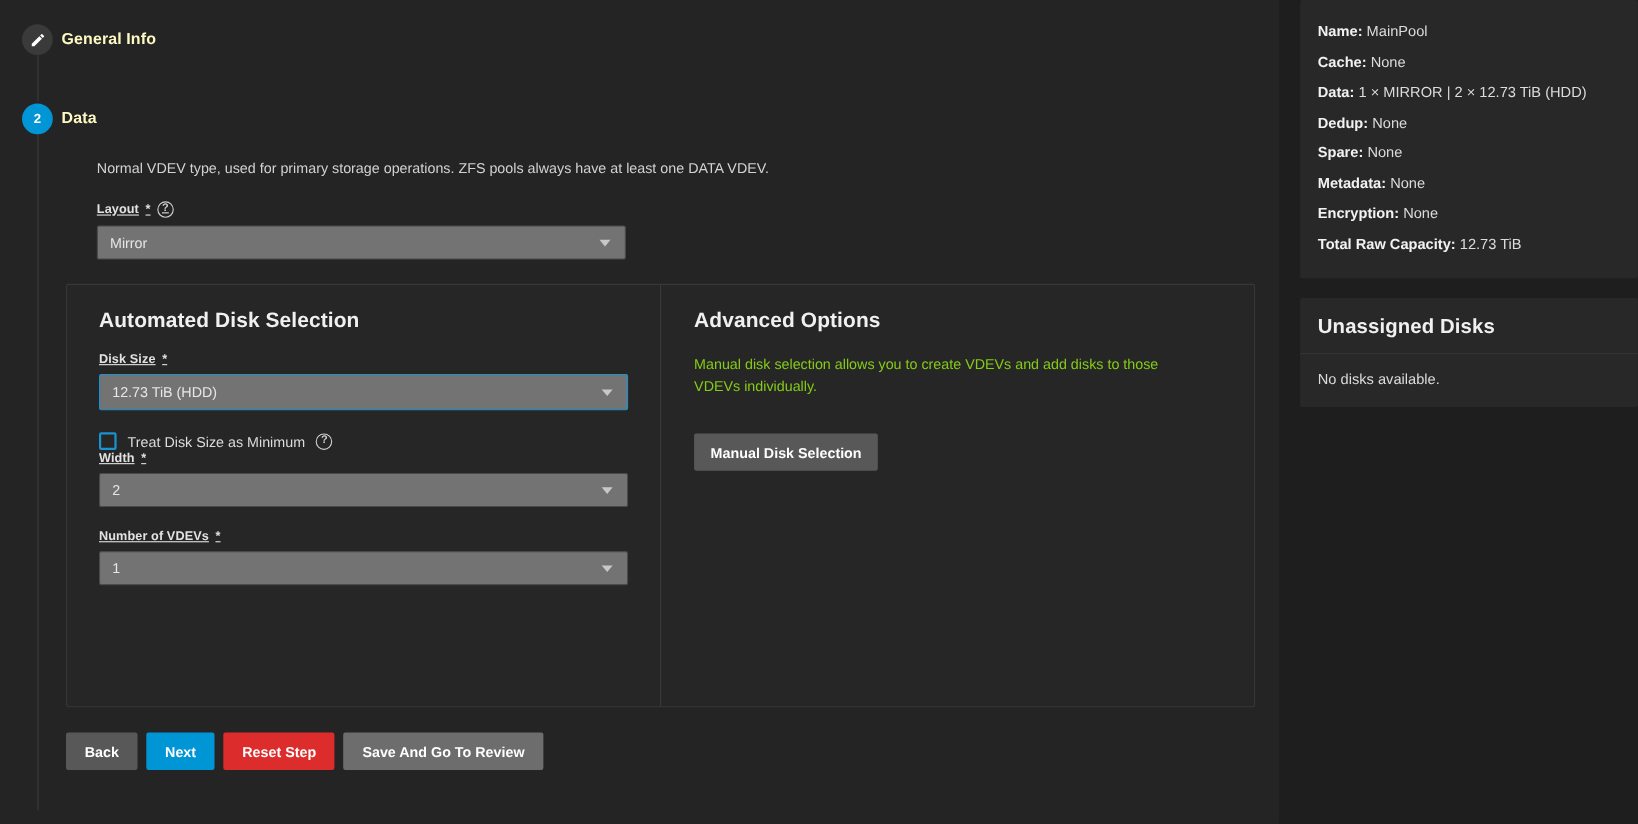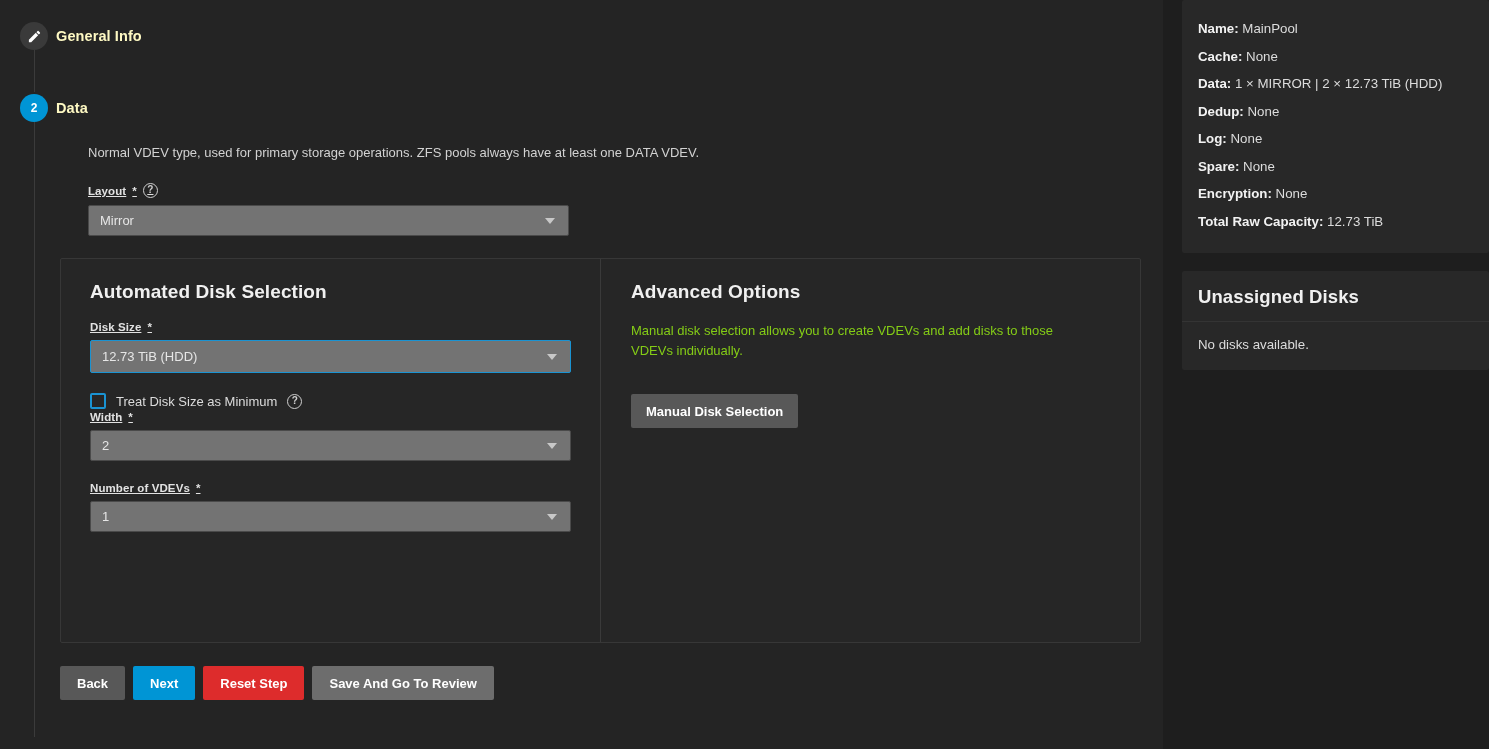--- a/index.html
+++ b/index.html
@@ -387,22 +387,22 @@
   </div>
 
   <div class="side-col">
 
     <div class="side-card">
       <div class="side-body">
         <div class="kv"><b>Name:</b> <span>MainPool</span></div>
         <div class="kv"><b>Cache:</b> <span>None</span></div>
         <div class="kv"><b>Data:</b> <span>1 × MIRROR | 2 × 12.73 TiB (HDD)</span></div>
         <div class="kv"><b>Dedup:</b> <span>None</span></div>
-        <div class="kv"><b>Log:</b> <span>None</span></div>
         <div class="kv"><b>Spare:</b> <span>None</span></div>
+        <div class="kv"><b>Metadata:</b> <span>None</span></div>
         <div class="kv"><b>Encryption:</b> <span>None</span></div>
         <div class="kv"><b>Total Raw Capacity:</b> <span>12.73 TiB</span></div>
       </div>
     </div>
 
     <div class="side-card">
       <div class="side-head">Unassigned Disks</div>
       <div class="side-body">
         <div class="empty-note">No disks available.</div>
       </div>

